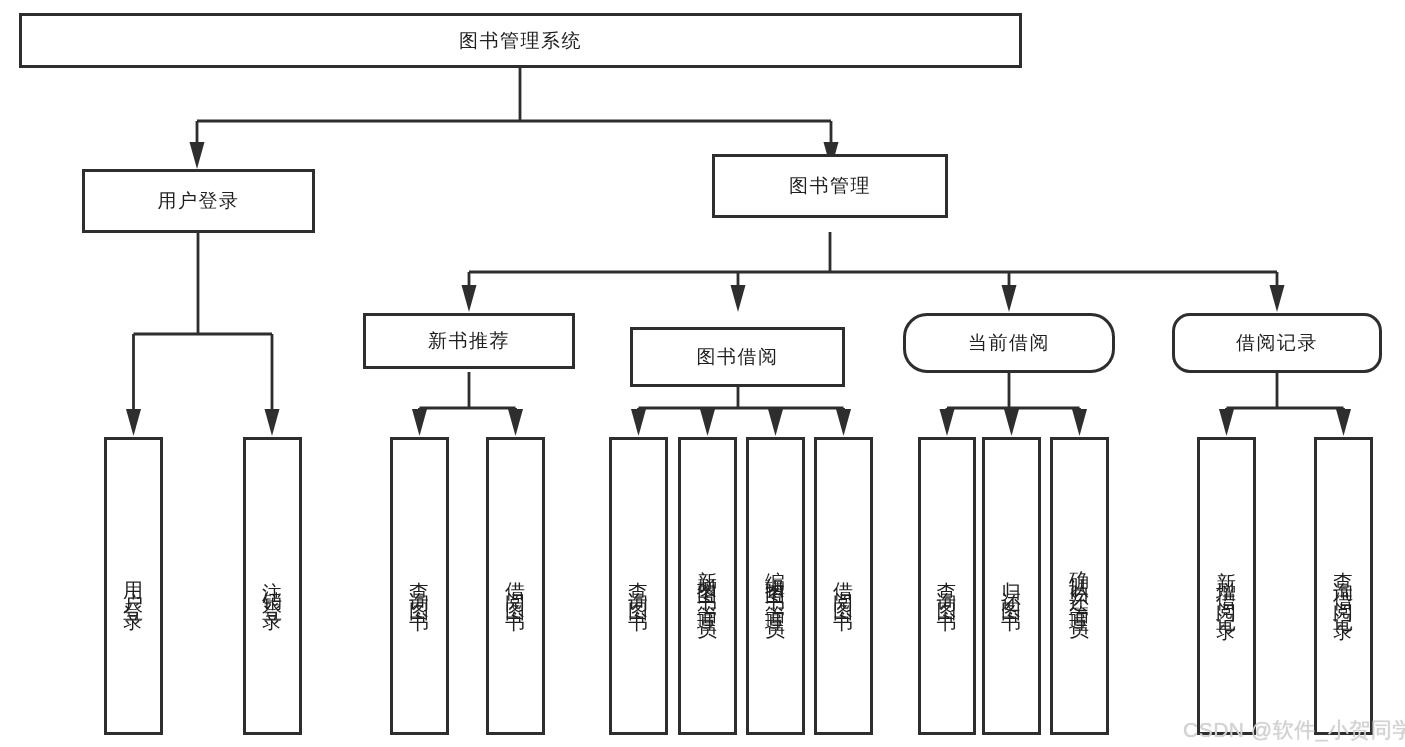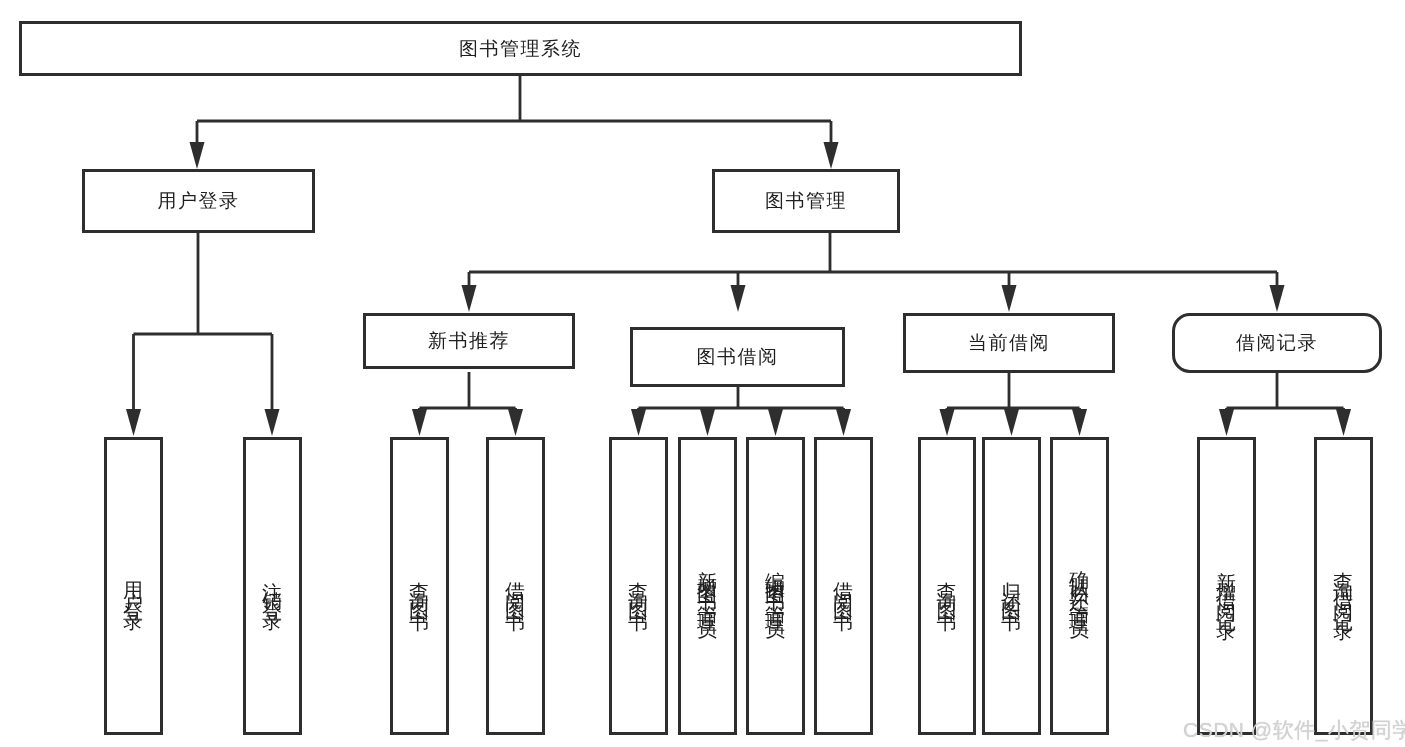--- a/index.html
+++ b/index.html
@@ -75,28 +75,28 @@
 
       <polygon points="939.5,409 954.5,409 947,436"></polygon>
       <polygon points="1004,409 1019,409 1011.5,436"></polygon>
       <polygon points="1072,409 1087,409 1079.5,436"></polygon>
 
       <polygon points="1219,409 1234,409 1226.5,436"></polygon>
       <polygon points="1336,409 1351,409 1343.5,436"></polygon>
     </g>
   </svg>
 
-  <div class="node hlabel" style="left:19px; top:21px; width:1003px; height:55px;">图书管理系统</div>
+  <div class="node hlabel" style="left:19px; top:13px; width:1003px; height:55px;">图书管理系统</div>
 
   <div class="node hlabel" style="left:82px; top:169px; width:233px; height:64px;">用户登录</div>
-  <div class="node hlabel" style="left:712px; top:169px; width:188px; height:64px;">图书管理</div>
+  <div class="node hlabel" style="left:712px; top:154px; width:236px; height:64px;">图书管理</div>
 
   <div class="node hlabel" style="left:363px; top:313px; width:212px; height:56px;">新书推荐</div>
   <div class="node hlabel" style="left:630px; top:327px; width:215px; height:60px;">图书借阅</div>
-  <div class="node hlabel" style="left:903px; top:313px; width:212px; height:60px;">当前借阅</div>
+  <div class="node hlabel" style="left:903px; top:313px; width:212px; height:60px;border-radius:24px;">当前借阅</div>
   <div class="node hlabel" style="left:1172px; top:313px; width:210px; height:60px;border-radius:18px;">借阅记录</div>
 
   <div class="node" style="left:104px; top:437px; width:59px; height:298px;">
     <span class="leaf-text">用户登录</span>
   </div>
   <div class="node" style="left:243px; top:437px; width:59px; height:298px;">
     <span class="leaf-text">注销登录</span>
   </div>
 
   <div class="node" style="left:390px; top:437px; width:59px; height:298px;">

